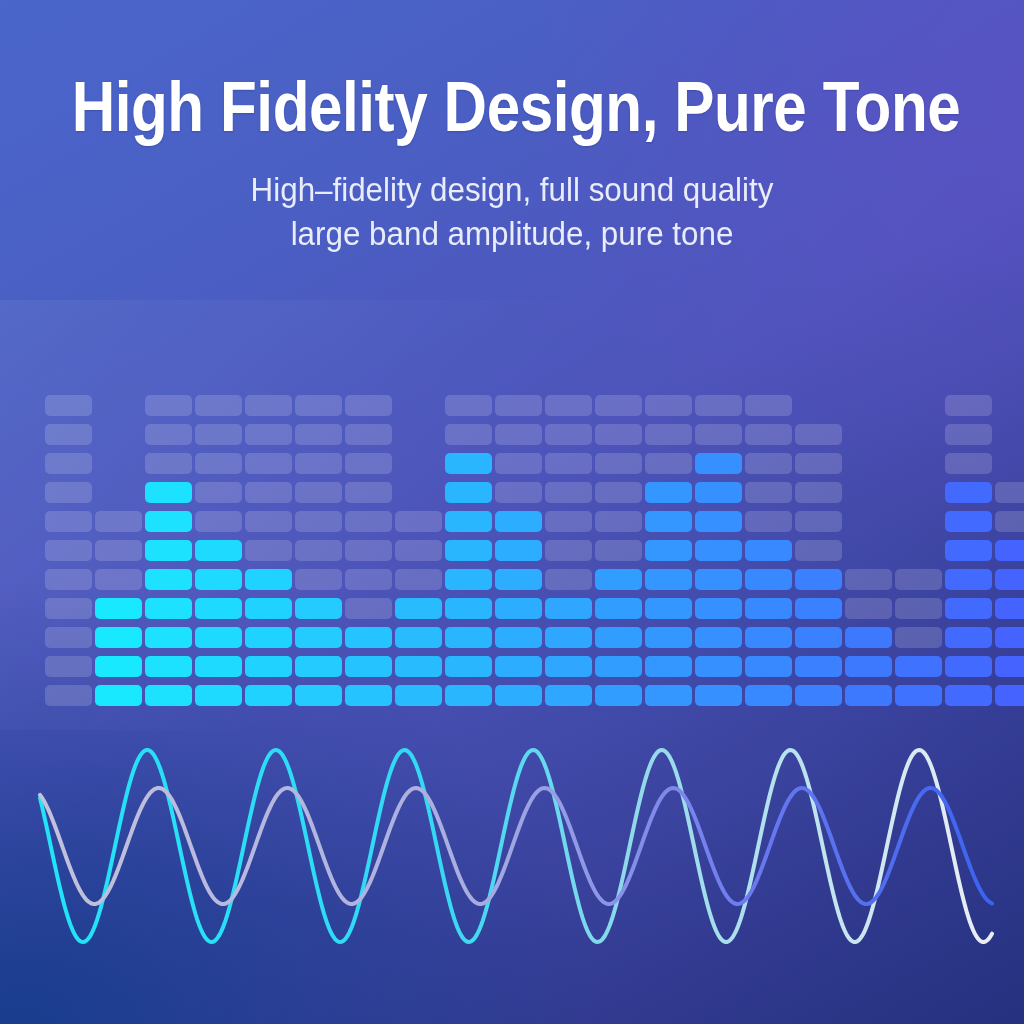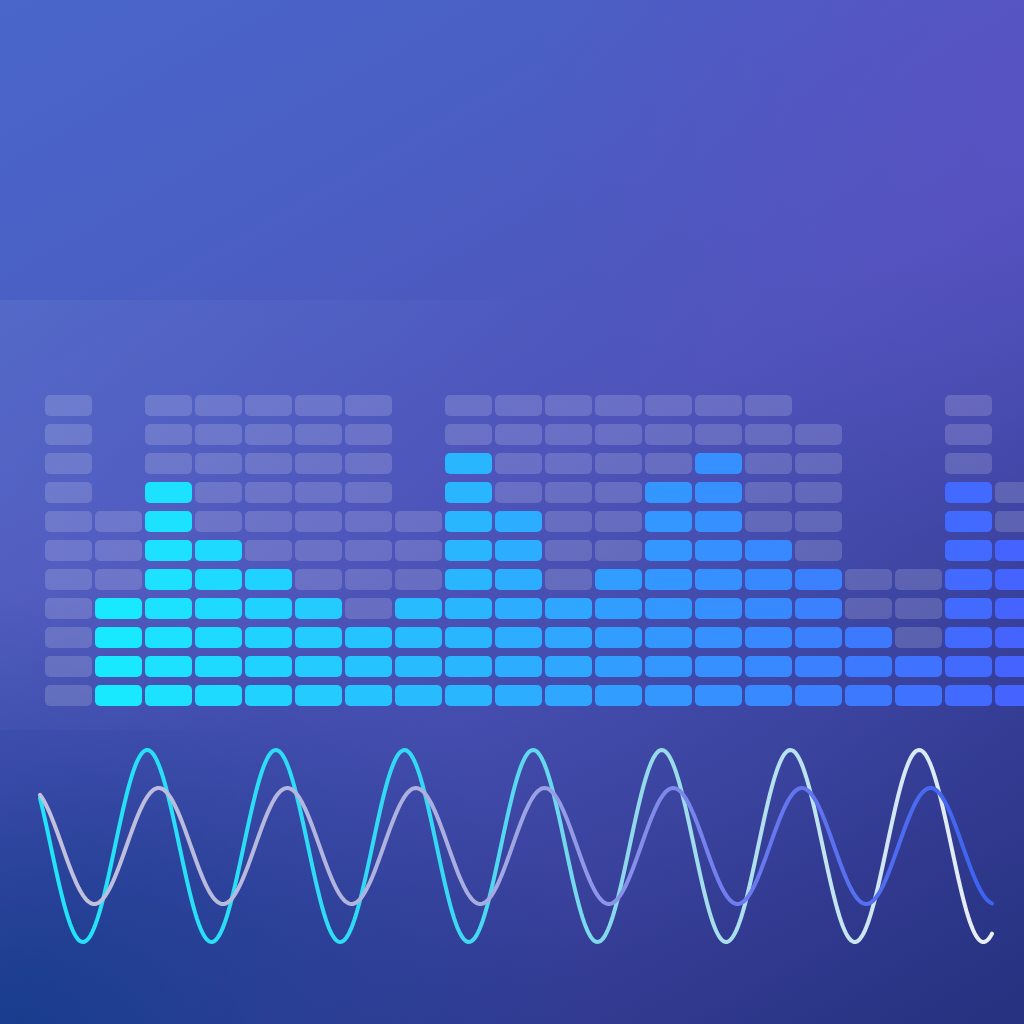--- a/index.html
+++ b/index.html
@@ -89,20 +89,27 @@
 <body>
 
 <div id="stage">
 
   <div class="bg-base"></div>
   <div class="bg-tint-left"></div>
   <div class="bg-tint-right"></div>
   <div class="bg-tint-mid"></div>
   <div class="bg-sheen"></div>
 
+  <div class="header">
+    <h1 class="title">High Fidelity Design, Pure Tone</h1>
+    <div class="subtitle">
+      <span class="line">High–fidelity design, full sound quality</span>
+      <span class="line">large band amplitude, pure tone</span>
+    </div>
+  </div>
 
   <div id="eq">
       <div class="eq-col" style="left: 0px; height: 319px;">
         <div class="seg off" style="bottom: 0px;"></div>
         <div class="seg off" style="bottom: 29px;"></div>
         <div class="seg off" style="bottom: 58px;"></div>
         <div class="seg off" style="bottom: 87px;"></div>
         <div class="seg off" style="bottom: 116px;"></div>
         <div class="seg off" style="bottom: 145px;"></div>
         <div class="seg off" style="bottom: 174px;"></div>

